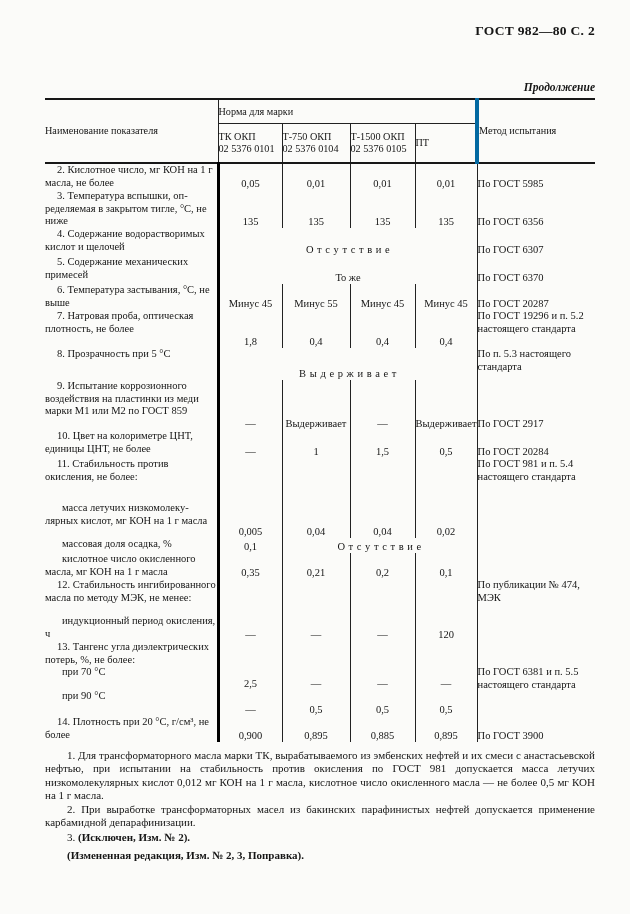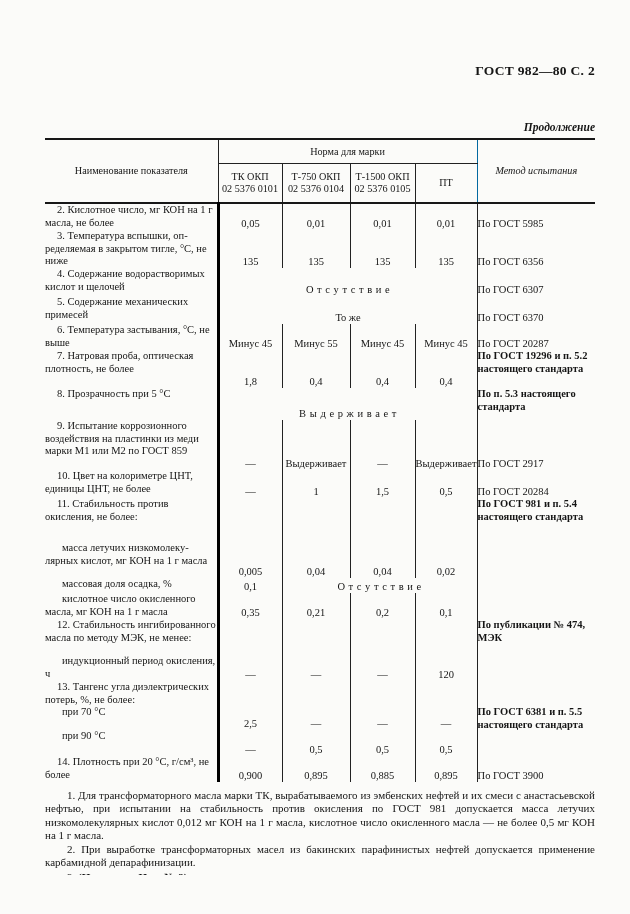--- a/index.html
+++ b/index.html
@@ -3,58 +3,58 @@
 <meta charset="utf-8">
 <style>
   html,body{margin:0;padding:0;}
   body{
     width:630px;height:914px;background:#fbfbf9;
     font-family:"Liberation Serif", serif;color:#151515;
     -webkit-font-smoothing:antialiased;
   }
   .sheet{
     box-sizing:border-box;width:630px;height:875px;
-    padding:64px 35px 0 45px;overflow:hidden;
+    padding:24px 35px 0 45px;overflow:hidden;
   }
   .block{width:550px;margin-top:43px;}
   .gost-header{
     text-align:right;font-weight:bold;font-size:13.5px;line-height:14px;letter-spacing:.3px;
   }
   .continuation{
     text-align:right;font-style:italic;font-weight:bold;font-size:11.5px;
     margin-top:13px;margin-bottom:5px;
   }
   table.spec{
     border-collapse:collapse;table-layout:fixed;width:550px;
     border-top:2px solid #171717;
     font-size:10.5px;line-height:12.5px;
   }
   table.spec td{padding:0;}
   
-  .hcell{vertical-align:middle;text-align:center;font-size:10.2px;line-height:12px;}
+  .hcell{vertical-align:middle;font-size:10.2px;line-height:12px;}
   .h-name{border-right:1px solid #222;border-bottom:2.5px solid #171717;}
   .h-norma{border-bottom:1px solid #222;height:23px;}
-  .h-method{border-left:1px solid #0369a1;border-bottom:2.5px solid #171717;font-style:italic;}
+  .h-method{border-left:4px solid #0369a1;border-bottom:2.5px solid #171717;}
   .h-mark{border-right:1px solid #222;border-bottom:2.5px solid #171717;height:38px;}
   .h-mark:last-of-type{border-right:none;}
   
   td.name{
     border-right:3px solid #000000;vertical-align:top;
     padding:1px 4px 2px 0;text-indent:12px;
   }
   td.name.sub{text-indent:17px;}
   td.val{
     border-right:1px solid #222;text-align:center;vertical-align:bottom;
     padding-bottom:2px;
   }
   td.method{
     vertical-align:bottom;text-align:left;
     padding:1px 2px 2px 12px;
   }
-  td.method.m-top{vertical-align:top;font-weight:bold;}
+  td.method.m-top{vertical-align:top;}
   .sp{letter-spacing:.5px;}
   
   .rh15{height:15px}.rh24{height:24px}.rh26{height:26px}.rh27{height:27px}
   .rh28{height:28px}.rh32{height:32px}.rh36{height:36px}.rh38{height:38px}
   .rh44{height:44px}.rh50{height:50px}
   
   .notes{margin-top:7px;font-size:11px;line-height:13.4px;width:550px;}
   .notes-title{text-indent:22px;}
   .note{text-align:justify;text-indent:22px;font-family:Liberation Serif, serif;}
   .note3{text-indent:22px;margin-top:2px;}
@@ -248,17 +248,18 @@
       </tbody>
     </table>
 
     <div class="notes">
       <div class="note">1. Для трансформаторного масла марки ТК, вырабатываемого из эмбенских нефтей и их смеси с анастасьевской нефтью, при испытании на стабильность против окисления по ГОСТ 981 допускается масса летучих низкомолекулярных кислот 0,012 мг КОН на 1 г масла, кислотное число окисленного масла — не более 0,5 мг КОН на 1 г масла.</div>
       <div class="note">2. При выработке трансформаторных масел из бакинских парафинистых нефтей допускается примене­ние карбамидной депарафинизации.</div>
       <div class="note3">
         <span>3.</span>
         <span class="bold">(Исключен, Изм. № 2).</span>
       </div>
+      <div class="amendment">(Измененная редакция, Изм. № 2, 3, Поправка).</div>
     </div>
 
     <div class="page-number">251</div>
   </div>
 </div>
 
 </body></html>

